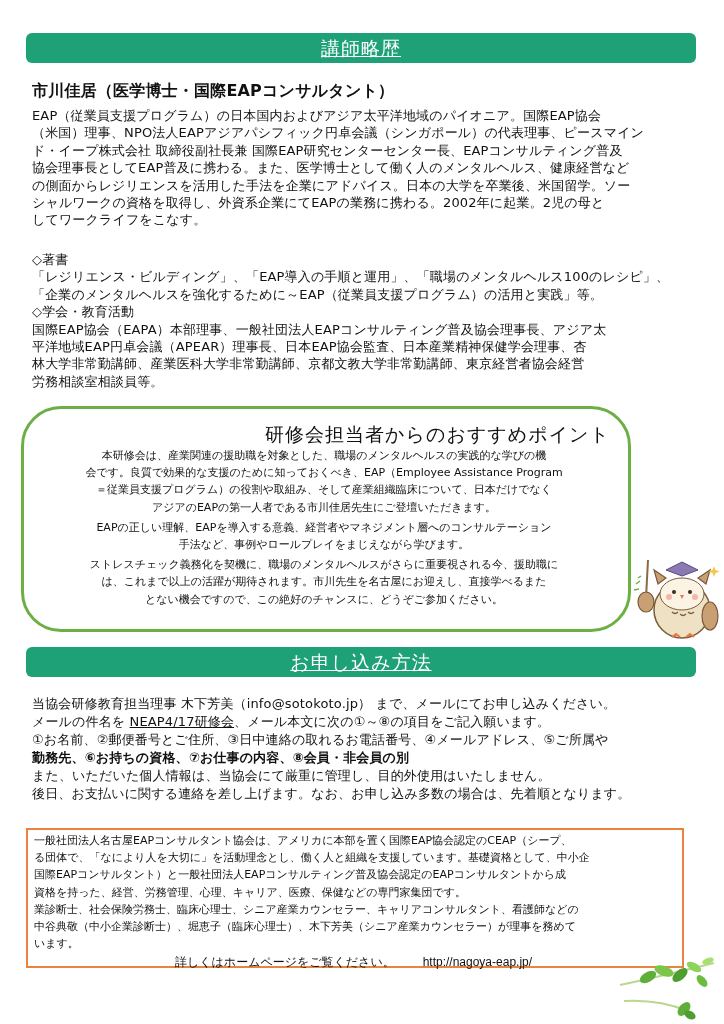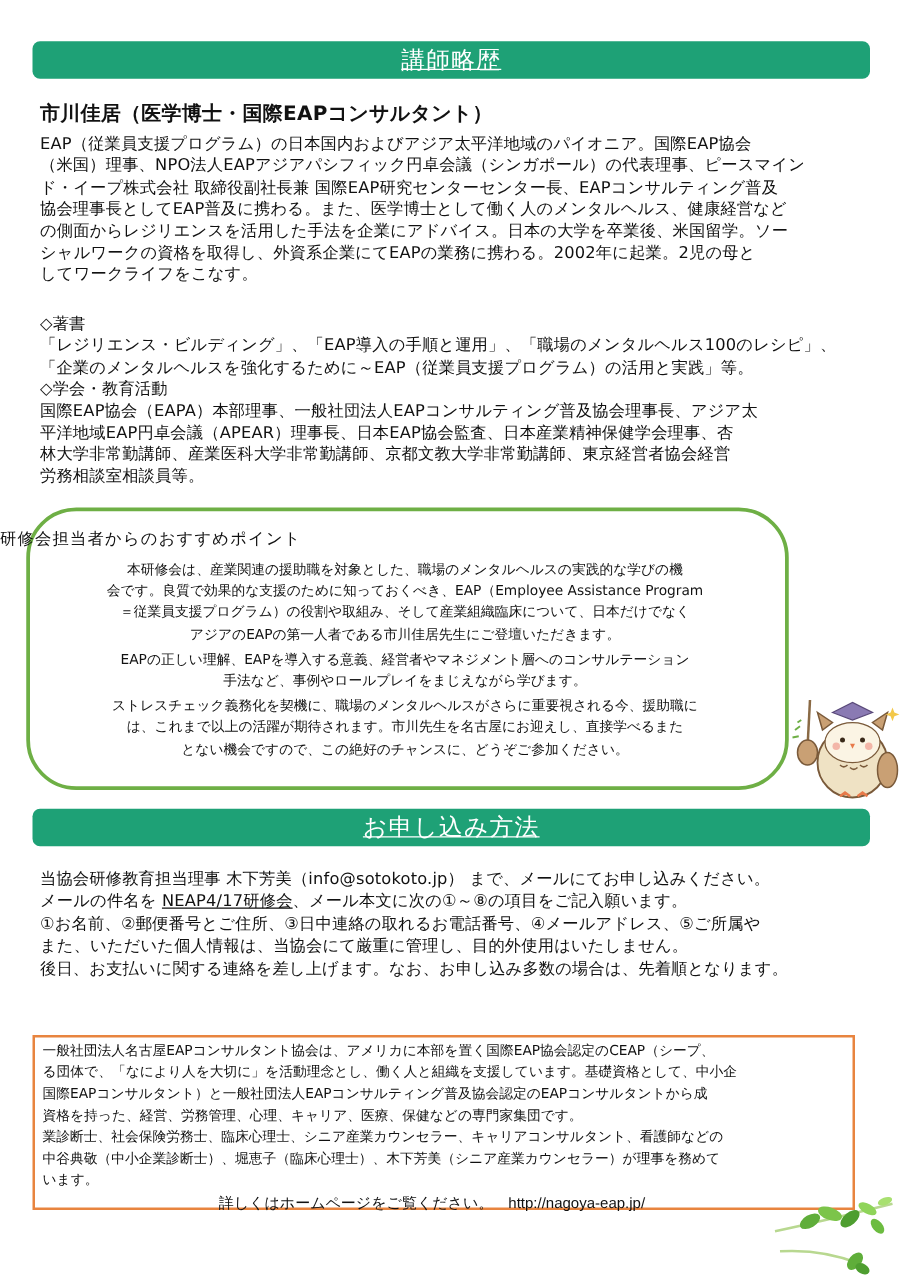--- a/index.html
+++ b/index.html
@@ -6,30 +6,30 @@
   body { width: 724px; height: 1024px; position: relative; overflow: hidden;
          font-family: "DejaVu Sans", "Liberation Sans", sans-serif; color: #111; }
   .banner { position: absolute; left: 26px; width: 670px; height: 30px;
             background: #1ea176; border-radius: 6px; color: #fff;
             text-align: center; font-size: 19px; line-height: 30px; letter-spacing: 1px; text-decoration: underline; }
   .name { position: absolute; left: 32px; top: 81px; font-size: 16px; font-weight: bold; letter-spacing: 0.2px; }
   .para { position: absolute; left: 32px; width: 665px; font-size: 13px; line-height: 17.4px; letter-spacing: 0.15px; }
   .para div { white-space: nowrap; }
   .recbox { position: absolute; left: 21px; top: 406px; width: 610px; height: 226px;
             border: 3px solid #6eaf45; border-radius: 40px 40px 40px 40px; box-sizing: border-box; }
-  .rectitle { position: absolute; left: 0; width: 610px; top: 422px; text-align: left; font-size: 13px; letter-spacing: 1px; }
+  .rectitle { position: absolute; left: 0; width: 610px; top: 422px; text-align: right; font-size: 19px; letter-spacing: 1px; }
   .recbody { position: absolute; left: 44px; top: 447px; width: 560px; font-size: 11px; line-height: 17.2px; text-align: center; }
   .recbody div { white-space: nowrap; }
   .recbody .gap { height: 3px; }
   .orgbox { position: absolute; left: 26px; top: 828px; width: 658px; height: 140px;
             border: 2px solid #e8843f; box-sizing: border-box; }
   .orgbody { position: absolute; left: 34px; top: 832px; font-size: 11px; line-height: 17.2px; }
   .orgbody div { white-space: nowrap; }
   .footer { position: absolute; left: 175px; top: 954px; font-size: 12px; }
-  .footer .url { margin-left: 12px; font-family: "Liberation Sans", sans-serif; }
+  .footer .url { margin-left: 28px; font-family: "Liberation Sans", sans-serif; }
   .underline { text-decoration: underline; }
   .owl { position: absolute; left: 618px; top: 540px; width: 104px; height: 100px; }
   .leaves { position: absolute; left: 618px; top: 955px; width: 100px; height: 68px; }
 </style>
 </head>
 <body>
 
 <div class="banner" style="top:33px;">
   <span>講師略歴</span>
 </div>
@@ -93,20 +93,21 @@
 </svg>
 
 <div class="banner" style="top:647px;">
   <span>お申し込み方法</span>
 </div>
 
 <div class="para" style="top:695px; line-height:18px;">
   <div>当協会研修教育担当理事 木下芳美（info@sotokoto.jp） まで、メールにてお申し込みください。</div>
   <div><span>メールの件名を </span><span class="underline">NEAP4/17研修会</span><span>、メール本文に次の①～⑧の項目をご記入願います。</span></div>
   <div style="font-weight:normal;">①お名前、②郵便番号とご住所、③日中連絡の取れるお電話番号、④メールアドレス、⑤ご所属や</div>
+  <div style="font-weight:bold;">勤務先、⑥お持ちの資格、⑦お仕事の内容、⑧会員・非会員の別</div>
   <div>また、いただいた個人情報は、当協会にて厳重に管理し、目的外使用はいたしません。</div>
   <div>後日、お支払いに関する連絡を差し上げます。なお、お申し込み多数の場合は、先着順となります。</div>
 </div>
 
 <div class="orgbox"></div>
 <div class="orgbody">
   <div>一般社団法人名古屋EAPコンサルタント協会は、アメリカに本部を置く国際EAP協会認定のCEAP（シープ、</div>
   <div>る団体で、「なにより人を大切に」を活動理念とし、働く人と組織を支援しています。基礎資格として、中小企</div>
   <div>国際EAPコンサルタント）と一般社団法人EAPコンサルティング普及協会認定のEAPコンサルタントから成</div>
   <div>資格を持った、経営、労務管理、心理、キャリア、医療、保健などの専門家集団です。</div>

